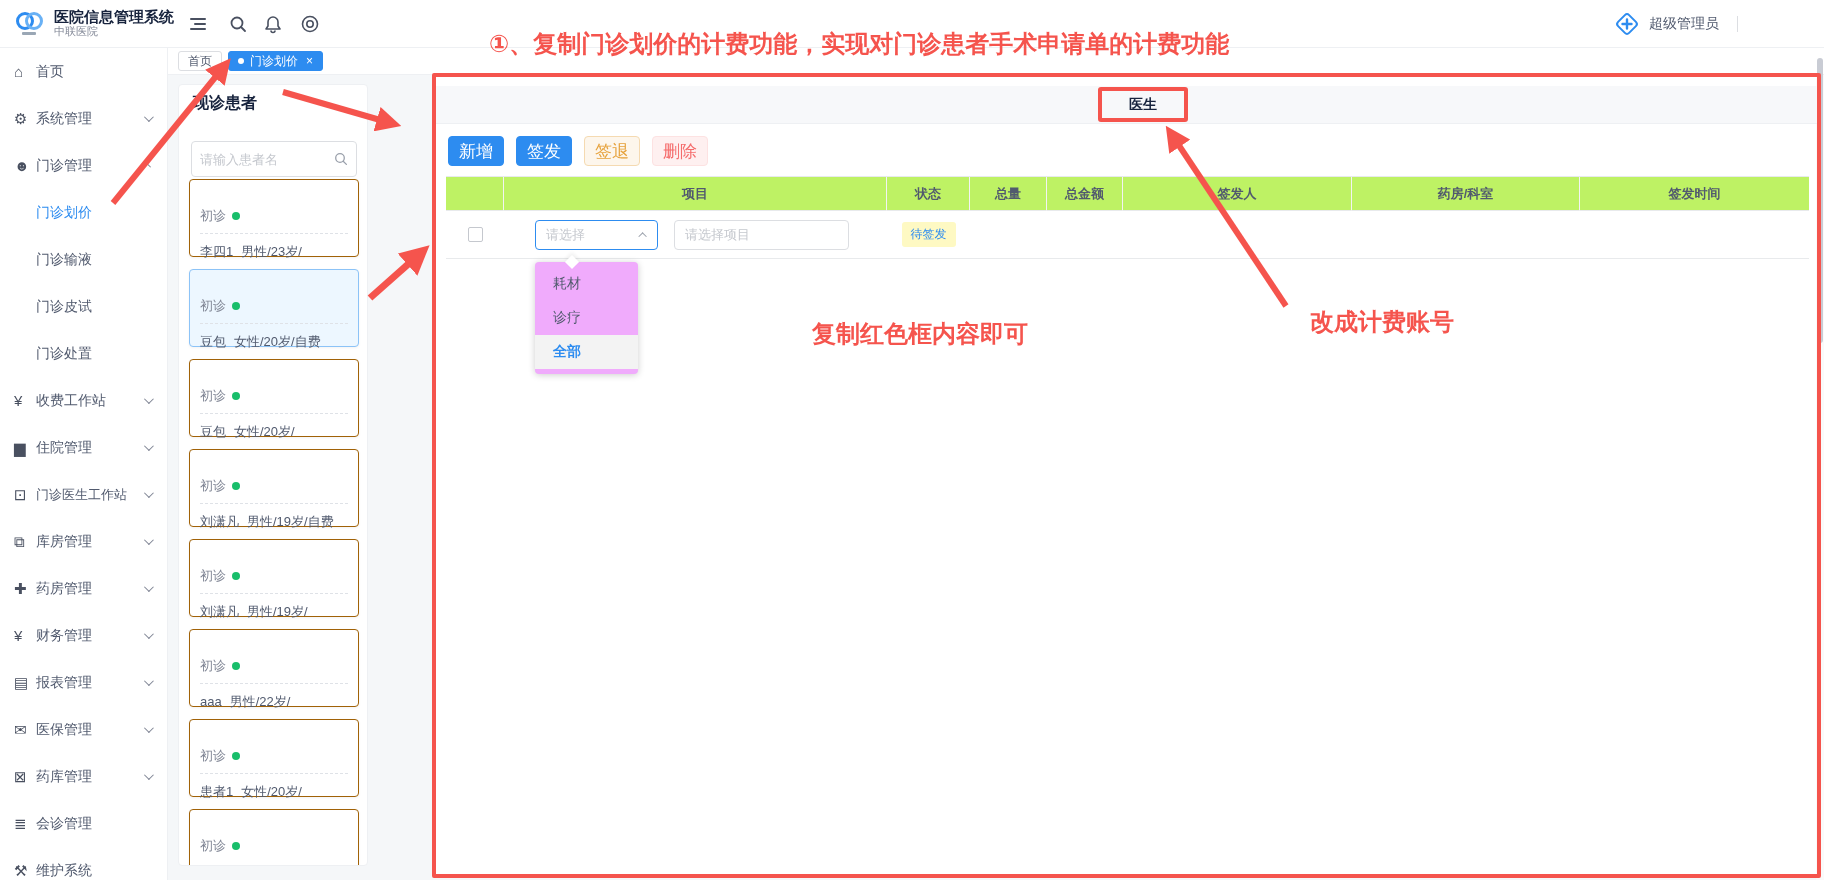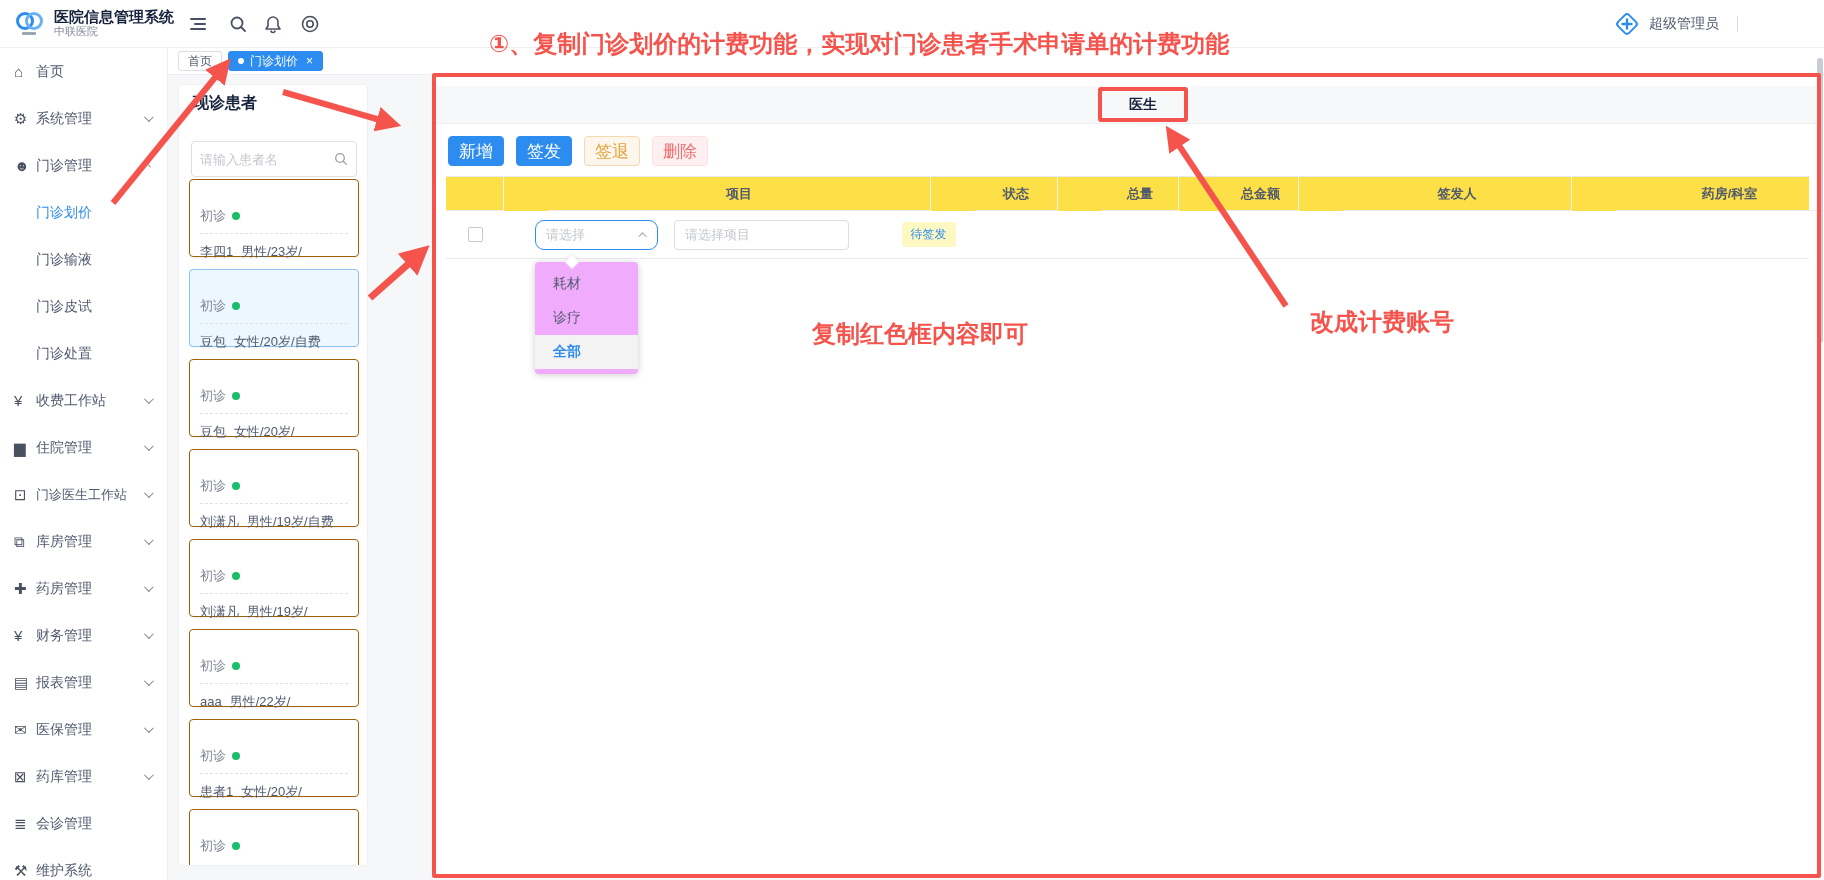--- a/index.html
+++ b/index.html
@@ -58,26 +58,26 @@
   .ib-value { color:#515a6e; }
 
   .btn { position:absolute; top:136px; height:30px; width:56px; border-radius:4px; font-size:17px; display:flex; align-items:center; justify-content:center; cursor:pointer; z-index:2; }
   .btn.primary { background:#2d8cf0; color:#fff; border:1px solid #2d8cf0; }
   .btn.warn { background:#fdf6ec; color:#e6a23c; border:1px solid #f5dab1; }
   .btn.danger { background:#fef0f0; color:#f56c6c; border:1px solid #fde2e2; }
 
   
   #grid { position:absolute; left:446px; top:176px; width:1363px; z-index:2; font-size:13px; }
   .g-row { display:grid; grid-template-columns:58px 383px 83px 77px 76px 229px 228px 229px; }
-  .g-head { background:#fde047; border-top:1px solid #e8eaec;gap:44px; }
+  .g-head { background:#bef264; border-top:1px solid #e8eaec; }
   .g-head .cell { height:34px; display:flex; align-items:center; justify-content:center; font-weight:bold; color:#515a6e; border-bottom:1px solid #e8eaec; border-right:1px solid #f3f3f3; }
   .g-head .cell:last-child { border-right:none; }
   .g-body .cell { height:48px; display:flex; align-items:center; justify-content:center; border-bottom:1px solid #e8eaec; background:#fff; }
   .checkbox { width:15px; height:15px; border:1px solid #c5c8ce; border-radius:2px; background:#fff; cursor:pointer; }
-  .sel-box { width:123px; height:30px; border:1px solid #2d8cf0; border-radius:9px; background:#fff; display:flex; align-items:center; justify-content:space-between; padding:0 10px; cursor:pointer; }
+  .sel-box { width:123px; height:30px; border:1px solid #2d8cf0; border-radius:4px; background:#fff; display:flex; align-items:center; justify-content:space-between; padding:0 10px; cursor:pointer; }
   .sel-box .sel-ph { color:#c5c8ce; font-size:13px; }
   .chev-sm { width:6px; height:6px; border-right:1.3px solid #9aa0ab; border-bottom:1.3px solid #9aa0ab; transform:rotate(-135deg) translateY(-2px); }
   .item-input { width:175px; height:30px; border:1px solid #dcdee2; border-radius:4px; padding:0 10px; font-size:13px; color:#515a6e; outline:none; margin-left:16px; }
   .item-input::placeholder { color:#c5c8ce; }
   .status-badge { background:#fef9c3; color:#2d8cf0; border-radius:3px; font-size:12px; padding:4px 9px; }
 
   
   #dropdown { position:absolute; left:535px; top:262px; width:103px; background:#f0abfc; border-radius:4px; box-shadow:0 1px 7px rgba(0,0,0,.2); padding:5px 0; z-index:6; }
   #dropdown:before { content:""; position:absolute; top:-5px; left:32px; width:10px; height:10px; background:#fff; transform:rotate(45deg); box-shadow:-2px -2px 4px rgba(0,0,0,.06); }
   .dd-item { height:34px; display:flex; align-items:center; padding-left:18px; font-size:14px; color:#515a6e; cursor:pointer; }

